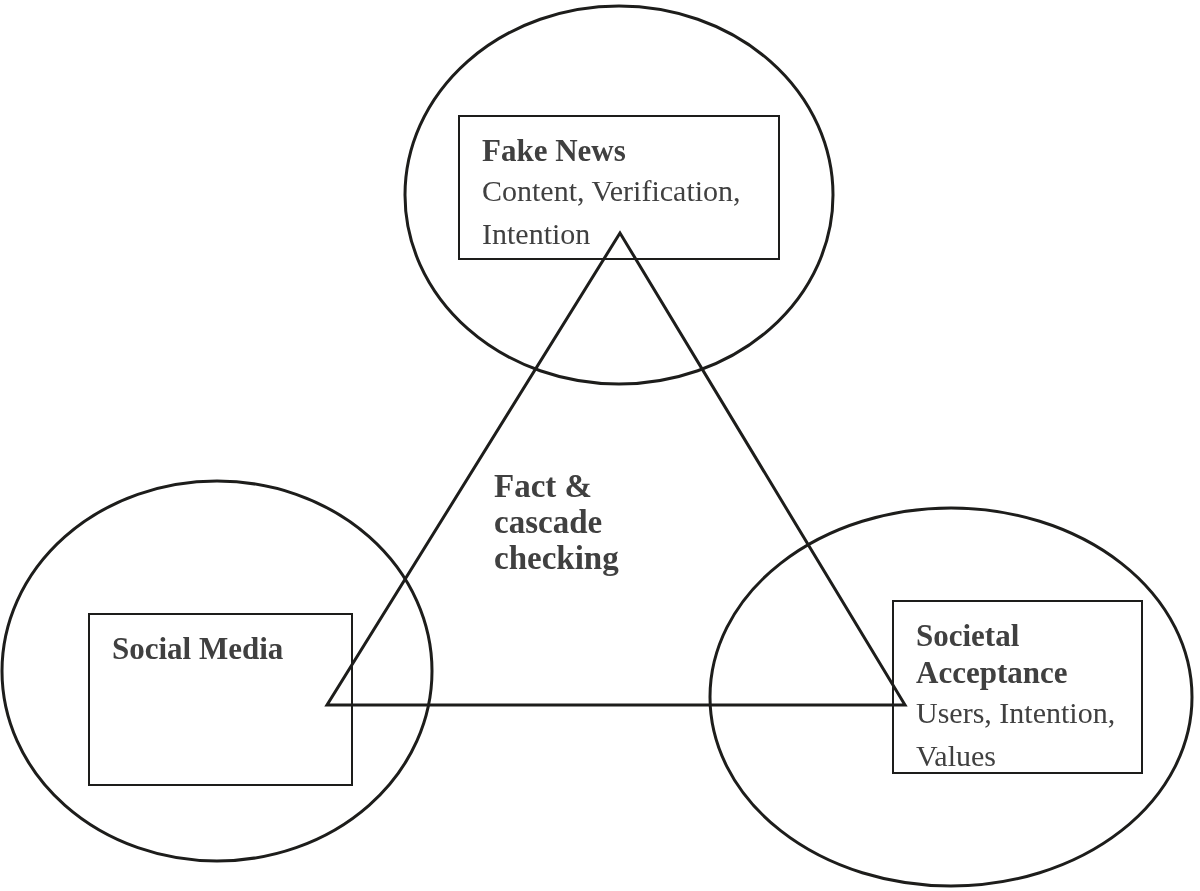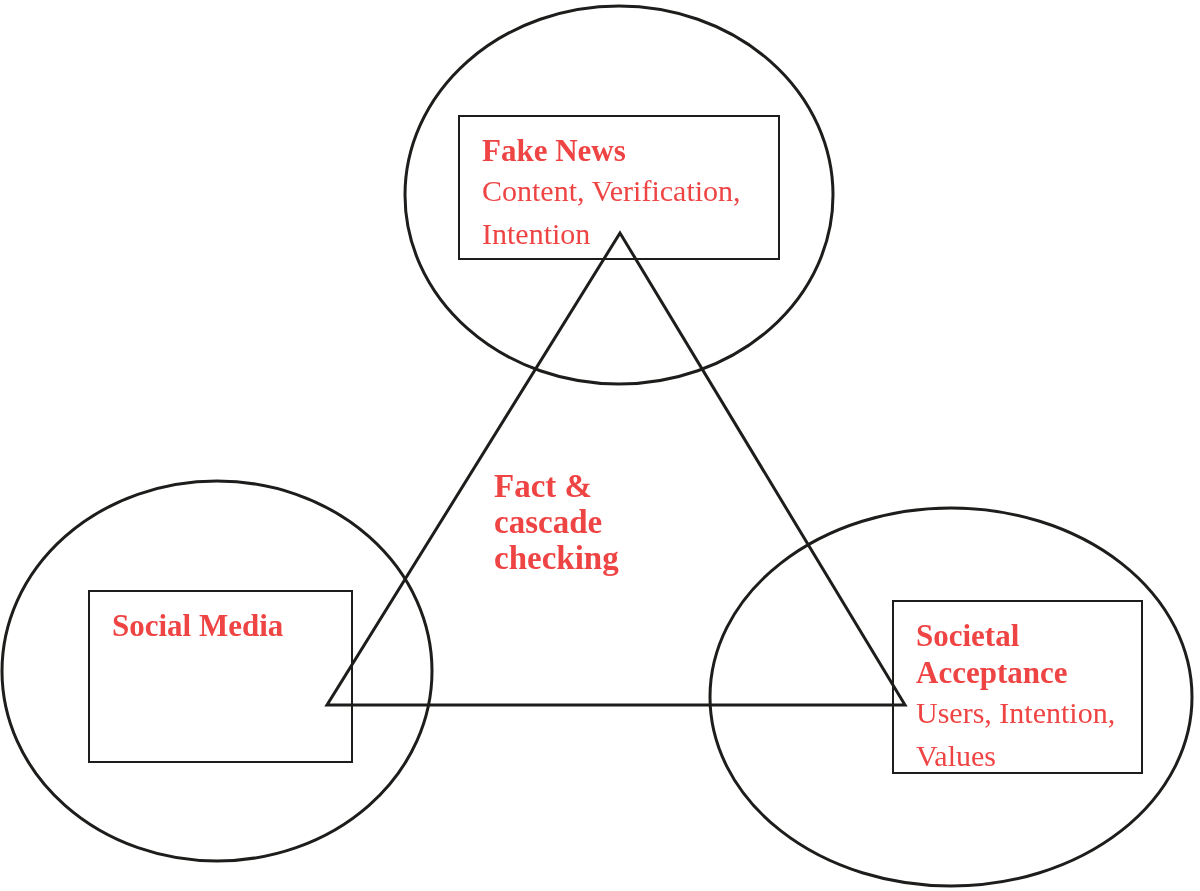--- a/index.html
+++ b/index.html
@@ -7,21 +7,21 @@
     padding: 0;
     background: #ffffff;
   }
   .canvas {
     position: relative;
     width: 1200px;
     height: 891px;
     background: #ffffff;
     overflow: hidden;
     font-family: "Liberation Serif", "DejaVu Serif", serif;
-    color: #ef4444;
+    color: #404040;
   }
   svg.shapes {
     position: absolute;
     left: 0;
     top: 0;
     width: 1200px;
     height: 891px;
   }
   svg.shapes ellipse,
   svg.shapes path {
@@ -44,21 +44,21 @@
     line-height: 37px;
     white-space: pre-line;
   }
   .node-box .node-details {
     font-size: 30px;
     line-height: 43px;
     white-space: pre-line;
   }
 
   .box-fake-news      { left: 458px; top: 115px; width: 322px; height: 145px; }
-  .box-social-media   { left:  88px; top: 590px; width: 265px; height: 173px; }
+  .box-social-media   { left:  88px; top: 613px; width: 265px; height: 173px; }
   .box-societal       { left: 892px; top: 600px; width: 251px; height: 174px; }
 
   .center-label {
     position: absolute;
     left: 494px;
     top: 468px;
     font-size: 33px;
     line-height: 36px;
     white-space: pre-line;
     font-weight: bold;

